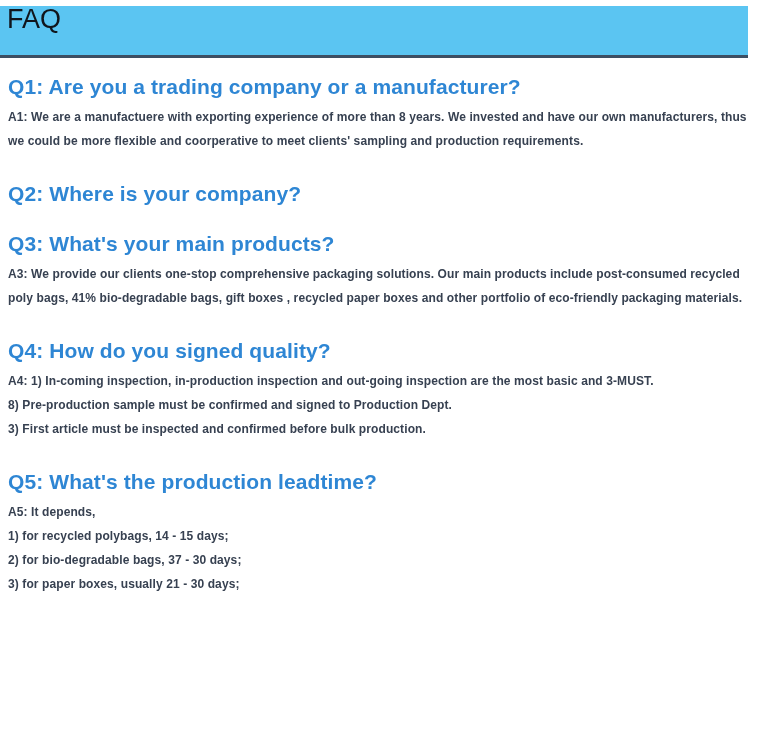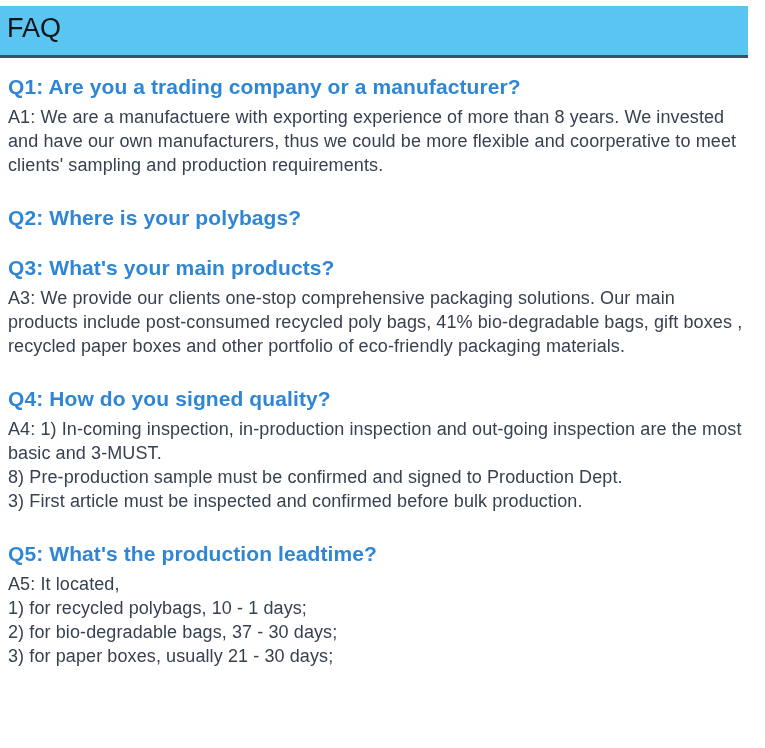--- a/index.html
+++ b/index.html
@@ -17,21 +17,21 @@
     min-height:748px;
     font-family:"Liberation Sans","DejaVu Sans",sans-serif;
     overflow:hidden;
   }
   .faq-header{
     margin:6px 17px 0 0;
     height:52px;
     background:var(--header-bg);
     border-bottom:3px solid var(--header-border);
     display:flex;
-    align-items:center;
+    align-items:flex-start;
     padding-left:7px;
   }
   .faq-header h1{
     font-size:27px;
     font-weight:400;
     color:var(--title-color);
     letter-spacing:0;
     line-height:1;
     padding-bottom:4px;
   }
@@ -45,59 +45,59 @@
   .faq-item:last-child{margin-bottom:0;}
   .question{
     font-size:21px;
     font-weight:700;
     color:var(--question-color);
     line-height:19px;
     margin-bottom:9px;
     letter-spacing:0.1px;
   }
   .answer{
-    font-size:18px;
-    font-weight:400;
+    font-size:12px;
+    font-weight:700;
     color:var(--answer-color);
     line-height:24px;
     letter-spacing:0.1px;
   }
 </style>
 </head>
 <body>
 
 <header class="faq-header">
   <h1>FAQ</h1>
 </header>
 
 <main class="faq-list">
 
   <section class="faq-item">
     <h2 class="question">Q1: Are you a trading company or a manufacturer?</h2>
     <p class="answer">A1: We are a manufactuere with exporting experience of more than 8 years. We invested and have our own manufacturers, thus we could be more flexible and coorperative to meet clients' sampling and production requirements.</p>
   </section>
 
   <section class="faq-item">
-    <h2 class="question">Q2: Where is your polybags?</h2>
+    <h2 class="question">Q2: Where is your company?</h2>
   </section>
 
   <section class="faq-item">
     <h2 class="question">Q3: What's your main products?</h2>
     <p class="answer">A3: We provide our clients one-stop comprehensive packaging solutions. Our main products include post-consumed recycled poly bags, 41% bio-degradable bags, gift boxes , recycled paper boxes and other portfolio of eco-friendly packaging materials.</p>
   </section>
 
   <section class="faq-item">
     <h2 class="question">Q4: How do you signed quality?</h2>
     <p class="answer">A4: 1) In-coming inspection, in-production inspection and out-going inspection are the most basic and 3-MUST.</p>
     <p class="answer">8) Pre-production sample must be confirmed and signed to Production Dept.</p>
     <p class="answer">3) First article must be inspected and confirmed before bulk production.</p>
   </section>
 
   <section class="faq-item">
     <h2 class="question">Q5: What's the production leadtime?</h2>
-    <p class="answer">A5: It located,</p>
-    <p class="answer">1) for recycled polybags, 10 - 1 days;</p>
+    <p class="answer">A5: It depends,</p>
+    <p class="answer">1) for recycled polybags, 14 - 15 days;</p>
     <p class="answer">2) for bio-degradable bags, 37 - 30 days;</p>
     <p class="answer">3) for paper boxes, usually 21 - 30 days;</p>
 
   </section>
 
 </main>
 
 </body></html>

